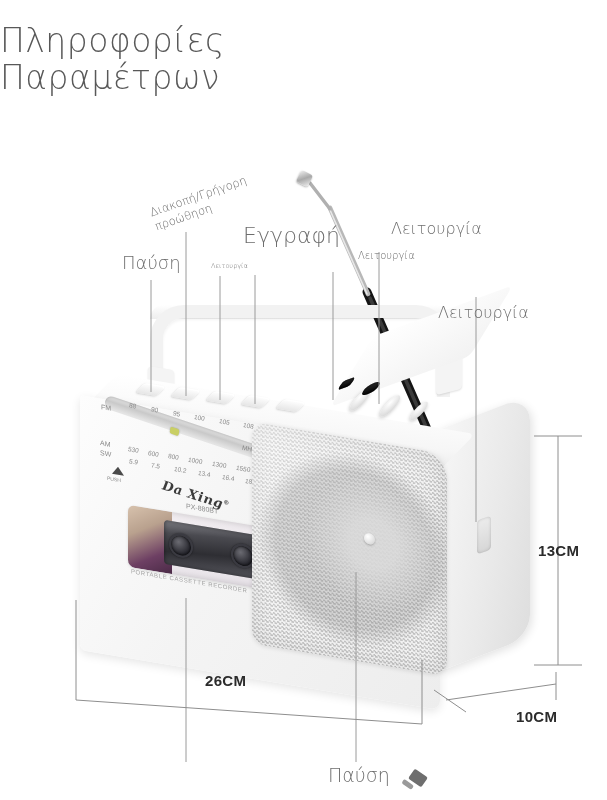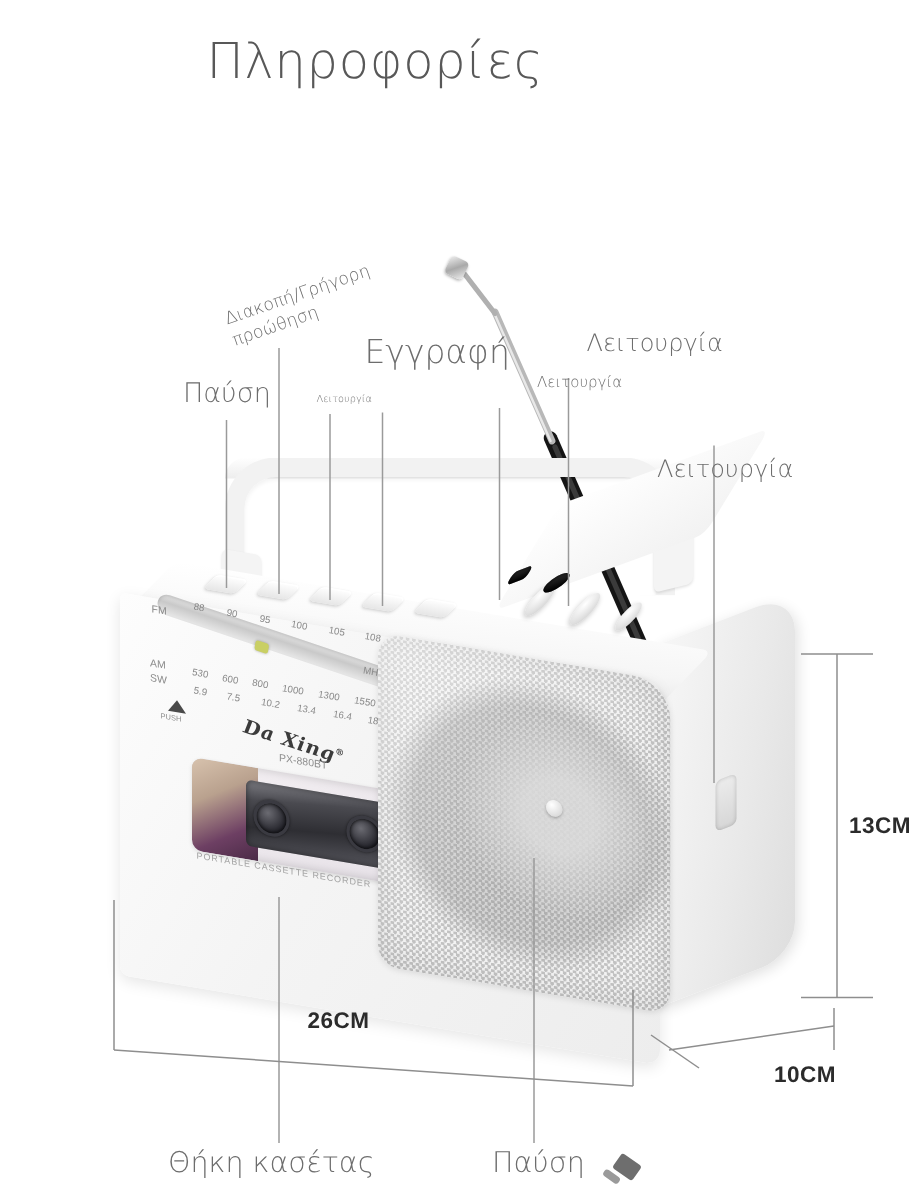--- a/index.html
+++ b/index.html
@@ -6,21 +6,21 @@
   body{
     width:607px;height:800px;
     background:#ffffff;
     font-family:"DejaVu Sans", sans-serif;
     overflow:hidden;
     position:relative;
   }
   .stage{position:absolute;inset:0;}
 
   
-  .header{position:absolute;left:0;top:22px;width:500px;text-align:center;}
+  .header{position:absolute;left:0;top:22px;width:500px;}
   .title-gr{
     font-family:"DejaVu Sans", sans-serif;
     font-size:33px;line-height:37px;color:#585858;font-weight:300;
     letter-spacing:.5px;
   }
   .title-en{
     margin-top:7px;
     font-family:"Liberation Sans", sans-serif;
     font-size:15.5px;font-weight:bold;color:#3e3e3e;letter-spacing:-0.2px;
   }
@@ -215,20 +215,21 @@
     box-shadow:inset 0 0 3px rgba(0,0,0,.2);
   }
 </style>
 </head>
 <body>
 
 <div class="stage">
 
   <div class="header">
     <div class="title-gr">Πληροφορίες</div>
+    <div class="title-gr">Παραμέτρων</div>
   </div>
 
   <div class="radio">
 
     <svg width="607" height="800" style="position:absolute;left:0;top:0;pointer-events:none;">
       <line x1="437" y1="452" x2="367" y2="292" stroke="#151515" stroke-width="9" stroke-linecap="round"></line>
       <line x1="437" y1="452" x2="370" y2="298" stroke="#3b3b3b" stroke-width="3.5" stroke-linecap="round"></line>
       <line x1="368" y1="294" x2="330" y2="208" stroke="#b8b8b8" stroke-width="4.6" stroke-linecap="round"></line>
       <line x1="367" y1="294" x2="330" y2="210" stroke="#e8e8e8" stroke-width="1.6" stroke-linecap="round"></line>
       <line x1="330" y1="209" x2="310" y2="183" stroke="#b0b0b0" stroke-width="3.4" stroke-linecap="round"></line>
@@ -341,21 +342,20 @@
   <div class="lbl" style="left:211px;top:262px;font-size:6.5px;">Λειτουργία</div>
 
   <div class="lbl" style="left:243px;top:223px;font-size:22px;">Εγγραφή</div>
 
   <div class="lbl" style="left:358px;top:250px;font-size:10px;">Λειτουργία</div>
 
   <div class="lbl" style="left:391px;top:219px;font-size:16px;">Λειτουργία</div>
 
   <div class="lbl" style="left:438px;top:303px;font-size:16px;">Λειτουργία</div>
 
-  <div class="lbl" style="left:112px;top:764px;font-size:19px;">Θήκη κασέτας</div>
 
   <div class="lbl" style="left:328px;top:764px;font-size:19px;">Παύση</div>
 
   <svg width="607" height="800" style="position:absolute;left:0;top:0;pointer-events:none;">
     <g stroke="#8e8e8e" stroke-width="1" fill="none">
 
       <line x1="76" y1="600" x2="76" y2="700"></line>
       <line x1="422" y1="660" x2="422" y2="724"></line>
       <line x1="76" y1="700" x2="422" y2="724"></line>
 
@@ -363,16 +363,16 @@
       <line x1="534" y1="665" x2="582" y2="665"></line>
       <line x1="558" y1="436" x2="558" y2="665"></line>
 
       <line x1="434" y1="690" x2="466" y2="712"></line>
       <line x1="556" y1="672" x2="556" y2="700"></line>
       <line x1="446" y1="700" x2="556" y2="684"></line>
     </g>
   </svg>
 
   <div class="dim-txt" style="left:185px;top:672px;margin-left:20px;">26CM</div>
-  <div class="dim-txt" style="left:566px;top:542px;">13CM</div>
+  <div class="dim-txt" style="left:538px;top:542px;">13CM</div>
   <div class="dim-txt" style="left:516px;top:708px;">10CM</div>
 
 </div>
 
 </body></html>

